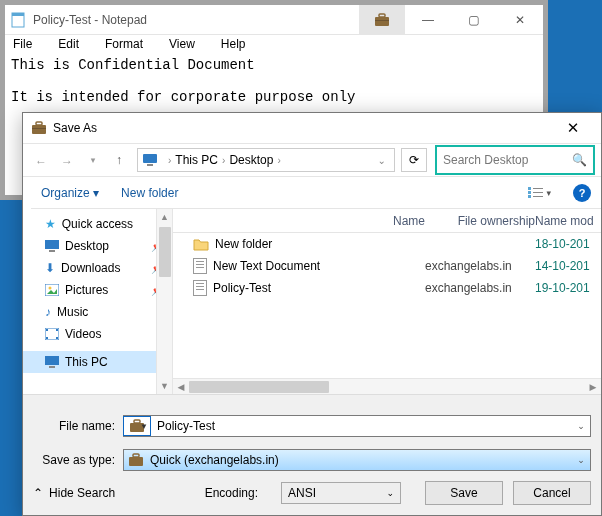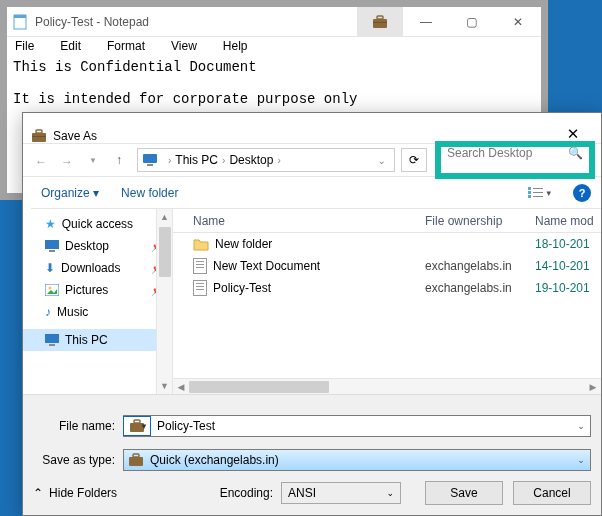--- a/index.html
+++ b/index.html
@@ -1,44 +1,44 @@
 <!DOCTYPE html>
 <html><head>
 <meta charset="utf-8">
 <style>
   * { box-sizing: border-box; font-family: "Segoe UI", Tahoma, sans-serif; font-size: 12px; }
   body { margin:0; width:602px; height:516px; background:#1b6fb5; position:relative; overflow:hidden; }
 
   
-  .notepad { position:absolute; left:0; top:0; width:548px; height:200px; background:#fff; border:7px solid #a3a3a3; }
+  .notepad { position:absolute; left:0; top:0; width:548px; height:200px; background:#fff; border:5px solid #a3a3a3; }
   .np-title { height:30px; display:flex; align-items:center; background:#fff; border-bottom:1px solid #e5e5e5;}
   .np-title .np-icon { width:16px; height:16px; margin:0 6px; }
   .np-title .txt { flex:0 0 auto; color:#555; }
   .np-title .spacer { flex:1; }
   .np-title .briefcase { width:46px; height:30px; background:#e5e5e5; display:flex; align-items:center; justify-content:center; }
   .np-title .winbtn { width:46px; height:30px; display:flex; align-items:center; justify-content:center; color:#555;}
   .np-menu { height:20px; display:flex; gap:26px; padding:2px 8px; color:#000000; }
   .np-body { padding:2px 6px; font-family: Consolas, "Courier New", monospace; font-size:14px; white-space:pre; color:#000; }
 
   
   .dlg { position:absolute; left:22px; top:112px; width:580px; height:404px; background:#fff; border:1px solid #777; box-shadow:0 4px 20px rgba(0,0,0,.3); display:flex; flex-direction:column; }
-  .dlg-title { height:30px; display:flex; align-items:flex-end; padding:0 8px; }
+  .dlg-title { height:30px; display:flex; align-items:center; padding:0 8px; }
   .dlg-title .txt { flex:1; color:#000; font-size:12px; }
   .dlg-title .close { width:40px; text-align:center; font-size:15px; color:#000; }
 
   .dlg-nav { height:34px; display:flex; align-items:center; border-top:1px solid #e5e5e5; border-bottom:1px solid #e5e5e5; padding:0 6px; gap:2px;}
   .navbtn { width:24px; height:24px; display:flex; align-items:center; justify-content:center; color:#999; }
   .upbtn { color:#555; }
   .crumbs { flex:1; height:24px; border:1px solid #ccc; display:flex; align-items:center; padding:0 4px; margin:0 4px; background:#fff; }
   .crumbs .pcicon { width:16px; height:14px; margin-right:6px; }
   .crumbs span { color:#000; }
   .crumbs .chv { color:#888; margin:0 4px; font-size:10px;}
   .crumbs .spacer { flex:1; }
   .refresh { width:26px; height:24px; border:1px solid #ccc; display:flex; align-items:center; justify-content:center; margin-right:6px; }
-  .search { width:160px; height:24px; border:6px solid #14b8a6; display:flex; align-items:flex-end; padding:13px 6px; color:#777; position:relative; }
+  .search { width:160px; height:24px; border:2px solid #14b8a6; display:flex; align-items:center; padding:13px 6px; color:#777; position:relative; }
   .search .sicon { position:absolute; right:6px; color:#777; }
 
   .dlg-tools { height:32px; display:flex; align-items:center; padding:0 10px; gap:22px; border-bottom:1px solid #e5e5e5;margin-left:8px; }
   .dlg-tools .org { color:#15599e; }
   .dlg-tools .newf { color:#15599e; }
   .dlg-tools .spacer { flex:1; }
   .viewbtn { color:#555; display:flex; align-items:center; gap:2px;}
   .help { width:18px; height:18px; border-radius:50%; background:#0b66c3; color:#fff; display:flex; align-items:center; justify-content:center; font-weight:bold; font-size:11px;}
 
   .dlg-body { flex:1; display:flex; overflow:hidden;}
@@ -46,21 +46,21 @@
   .side-item { height:22px; display:flex; align-items:center; padding-left:22px; gap:6px; color:#000; white-space:nowrap;}
   .side-item.sel { background:#cde8ff; }
   .side-item .lbl { }
   .pin { color:#888; font-size:10px; position:absolute; right:8px;}
   .star { color:#34a5dd; }
   .sb-scroll { position:absolute; right:0; top:0; bottom:0; width:16px; border-left:1px solid #e5e5e5; background:#f5f5f5; display:flex; flex-direction:column; align-items:center; }
   .sb-scroll .arr { height:16px; display:flex; align-items:center; justify-content:center; color:#888; font-size:9px; width:100%;}
   .sb-scroll .thumb { width:12px; background:#cfcfcf; flex:0 0 50px; margin-top:2px; border-radius:1px;}
 
   .files { flex:1; display:flex; flex-direction:column; position:relative;}
-  .fhdr { height:24px; display:flex; align-items:center; border-bottom:1px solid #e5e5e5; color:#4d5a73; padding-left:20px;}
+  .fhdr { height:24px; display:flex; align-items:center; border-bottom:1px solid #e5e5e5; color:#4d5a73; padding-left:20px;text-align:right;}
   .fhdr .col-n { width:232px; }
   .fhdr .col-o { width:110px; }
   .fhdr .col-d {  }
   .frow { height:22px; display:flex; align-items:center; padding-left:20px; color:#000;}
   .frow .cell-n { width:232px; display:flex; align-items:center; gap:6px;}
   .frow .cell-o { width:110px; color:#444;}
   .frow .cell-d { color:#0f766e;}
   .fldr-ico { width:16px; height:14px; }
   .txt-ico { width:14px; height:16px; border:1px solid #999; background:#fff; position:relative;}
   .txt-ico::before { content:""; position:absolute; top:2px; left:2px; right:2px; height:1px; background:#999; box-shadow:0 3px 0 #999, 0 6px 0 #999;}
@@ -76,21 +76,21 @@
   .fn-ico { width:28px; height:100%; border:1px solid #0b66c3; background:#fff; display:flex; align-items:center; justify-content:center; position:relative; margin:-1px 0 -1px -1px;}
   .fn-ico .drop { position:absolute; right:2px; font-size:8px; color:#333;}
   .fn-input { flex:1; border:none; outline:none; height:100%; padding:0 6px; font-size:12px;}
   .fn-chv { width:18px; text-align:center; color:#555; font-size:9px;}
   .type-wrap { flex:1; height:22px; border:1px solid #7a7a7a; background:linear-gradient(#daf0ff,#a8d8ff); display:flex; align-items:center; padding-left:4px;}
   .type-wrap .bc { margin-right:6px; }
   .type-wrap .lblv { color:#000; }
   .type-wrap .spacer { flex:1;}
   .bot-row { display:flex; align-items:center; margin-top:10px;}
   .hidef { display:flex; align-items:center; gap:6px; color:#000;}
-  .enc-lbl { margin-left:auto; margin-right:8px; color:#000;text-align:right;}
+  .enc-lbl { margin-left:auto; margin-right:23px; color:#000;text-align:right;}
   .enc-sel { width:120px; height:22px; border:1px solid #a8a8a8; background:#eee; display:flex; align-items:center; padding:0 6px; margin-right:14px;}
   .enc-sel .spacer{flex:1;}
   .btn { width:78px; height:24px; border:1px solid #a8a8a8; background:#e7e7e7; display:flex; align-items:center; justify-content:center; margin-left:10px; color:#000;}
 
   
   .briefcase-svg { width:16px; height:14px; }
 </style>
 </head>
 <body>
 
@@ -204,20 +204,30 @@
             <circle cx="5" cy="4" r="1.5" fill="#f5c542"></circle>
             <path d="M2 10 L6 6 L9 9 L12 5 L12 10 Z" fill="#39a752"></path>
           </svg>
           <span class="lbl">Pictures</span>
           <span class="pin">📌</span>
         </div>
       <div class="side-item">
           <span style="color:#2e7bc4">♪</span>
           <span class="lbl">Music</span>
         </div>
+      <div class="side-item">
+          <svg width="14" height="12">
+            <rect width="14" height="12" fill="#fff" stroke="#2e7bc4"></rect>
+            <rect x="1" y="1" width="2" height="2" fill="#2e7bc4"></rect>
+            <rect x="1" y="9" width="2" height="2" fill="#2e7bc4"></rect>
+            <rect x="11" y="1" width="2" height="2" fill="#2e7bc4"></rect>
+            <rect x="11" y="9" width="2" height="2" fill="#2e7bc4"></rect>
+          </svg>
+          <span class="lbl">Videos</span>
+        </div>
       <div style="height:6px"></div>
       <div class="side-item sel">
           <svg width="14" height="12">
             <rect width="14" height="9" fill="#2e7bc4"></rect>
             <rect x="4" y="10" width="6" height="2" fill="#888"></rect>
           </svg>
           <span class="lbl">This PC</span>
         </div>
       <div class="sb-scroll">
         <div class="arr">▲</div>
@@ -293,21 +303,21 @@
             <rect x="5" y="1" width="6" height="3" rx="1" fill="none" stroke="#8a6a3a" stroke-width="1.5"></rect>
           </svg>
         <span class="lblv">Quick (exchangelabs.in)</span>
         <span class="spacer"></span>
         <span class="fn-chv">⌄</span>
       </div>
     </div>
     <div class="bot-row">
       <div class="hidef">
           <span>⌃</span>
-          <span>Hide Folders</span>
+          <span>Hide Search</span>
         </div>
       <div class="enc-lbl">Encoding:</div>
       <div class="enc-sel">
           <span>ANSI</span>
           <span class="spacer"></span>
           <span style="font-size:9px">⌄</span>
         </div>
       <div class="btn">Save</div>
       <div class="btn">Cancel</div>
     </div>

